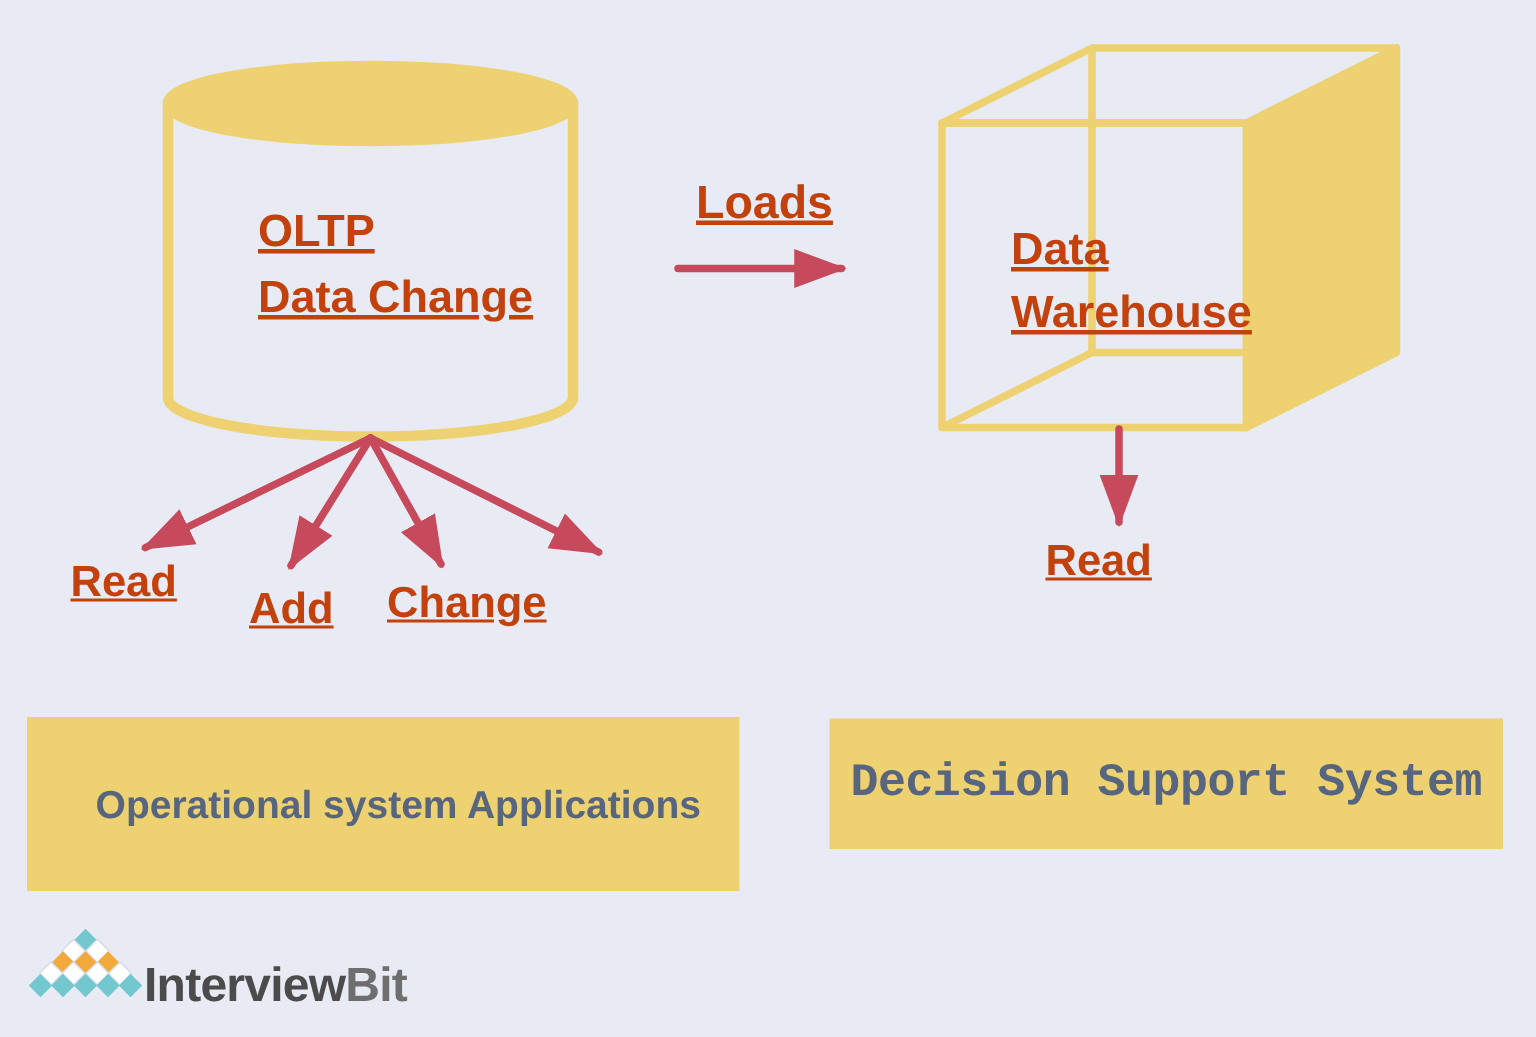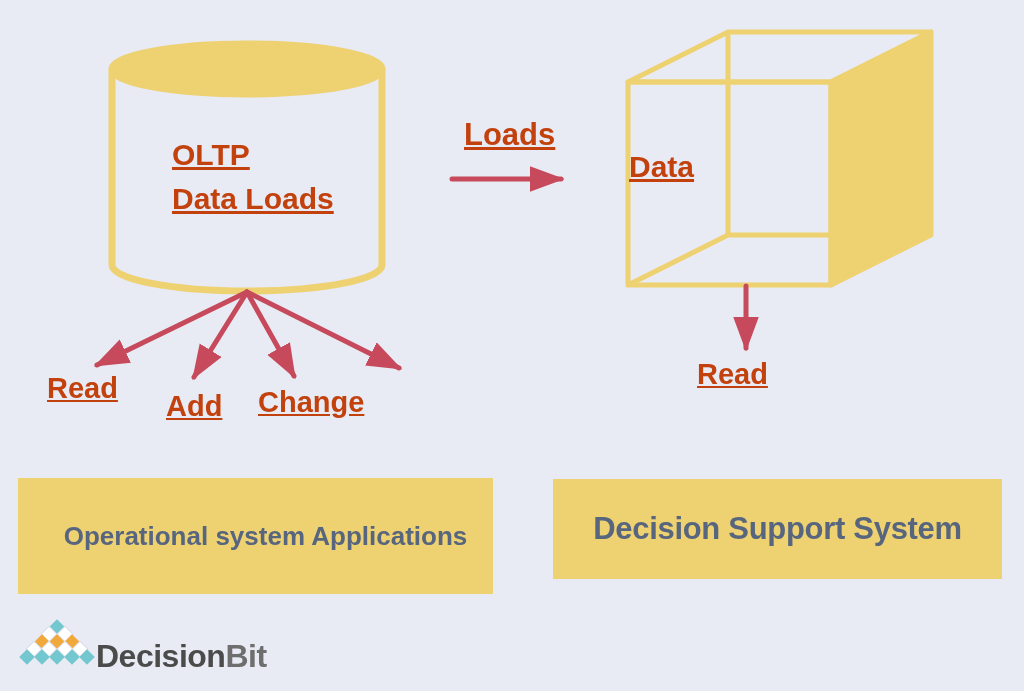--- a/index.html
+++ b/index.html
@@ -15,35 +15,35 @@
   .lbl{
     position:absolute;
     color:#c2410c;
     font-weight:600;
     white-space:nowrap;
     user-select:none;
     text-decoration:underline;
   }
   .lbl-oltp{left:172px;top:133px;font-size:30px;line-height:44px;}
   .lbl-loads{left:464px;top:117px;font-size:31px;}
-  .lbl-dw{left:629px;top:146px;font-size:30px;line-height:42px;}
+  .lbl-dw{left:674px;top:146px;font-size:30px;line-height:42px;}
   .lbl-op{font-size:29px;text-align:center;}
   .lbl-read-left{left:47px;top:372px;}
   .lbl-add{left:166px;top:390px;}
   .lbl-change{left:258px;top:386px;}
   .lbl-delete{left:411px;top:365px;}
   .lbl-read-right{left:697px;top:358px;}
   .banner{
     position:absolute;
     background:#EED171;
     display:flex;align-items:center;justify-content:center;
     color:#57667E;font-weight:700;
   }
   .banner-left{left:18px;top:478px;width:455px;height:116px;font-size:26px;padding-left:20px;}
-  .banner-right{left:553px;top:479px;width:449px;height:100px;font-size:31px;letter-spacing:-0.3px;}
+  .banner-right{left:553px;top:479px;width:449px;height:87px;font-size:31px;letter-spacing:-0.3px;font-family:Liberation Mono, monospace;}
   .logo-text{
     position:absolute;left:96px;top:638px;
     font-size:32px;line-height:36px;letter-spacing:-0.5px;
     white-space:nowrap;
   }
   .logo-bold{font-weight:700;color:#4B4B4B;}
   .logo-light{font-weight:700;color:#6E6E6E;}
   
   .y-stroke{stroke:#EED171;fill:none;}
   .y-fill{fill:#EED171;stroke:#EED171;}
@@ -103,38 +103,39 @@
       <rect class="dm-t" x="21.5" y="651.5" width="11" height="11" transform="rotate(45 27 657)"></rect>
       <rect class="dm-t" x="36.5" y="651.5" width="11" height="11" transform="rotate(45 42 657)"></rect>
       <rect class="dm-t" x="51.5" y="651.5" width="11" height="11" transform="rotate(45 57 657)"></rect>
       <rect class="dm-t" x="66.5" y="651.5" width="11" height="11" transform="rotate(45 72 657)"></rect>
       <rect class="dm-t" x="81.5" y="651.5" width="11" height="11" transform="rotate(45 87 657)"></rect>
     </g>
   </svg>
 
   <div class="lbl lbl-oltp">
     <div>OLTP</div>
-    <div>Data Loads</div>
+    <div>Data Change</div>
   </div>
 
   <div class="lbl lbl-loads">Loads</div>
 
   <div class="lbl lbl-dw">
     <div>Data</div>
+    <div>Warehouse</div>
   </div>
 
   <div class="lbl lbl-op lbl-read-left">Read</div>
   <div class="lbl lbl-op lbl-add">Add</div>
   <div class="lbl lbl-op lbl-change">Change</div>
   <div class="lbl lbl-op lbl-read-right">Read</div>
 
   <div class="banner banner-left">
     <span>Operational system Applications</span>
   </div>
   <div class="banner banner-right">
     <span>Decision Support System</span>
   </div>
 
   <div class="logo-text">
-    <span class="logo-bold">Decision</span><span class="logo-light">Bit</span>
+    <span class="logo-bold">Interview</span><span class="logo-light">Bit</span>
   </div>
 
 </div>
 
 </body></html>

